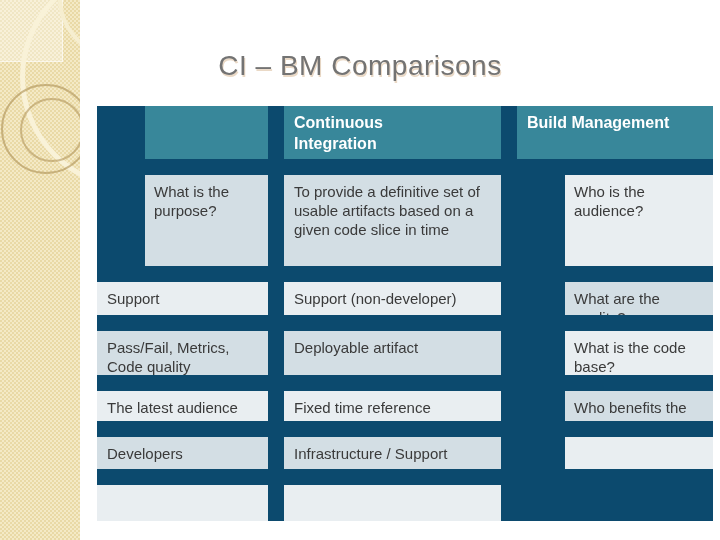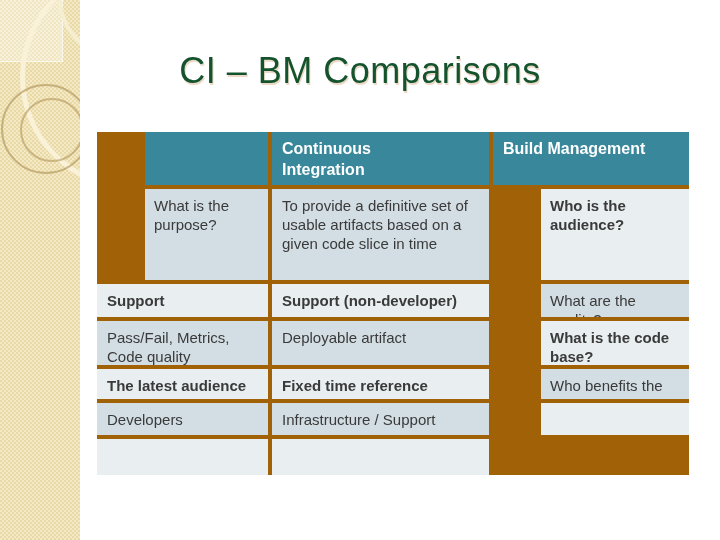--- a/index.html
+++ b/index.html
@@ -34,55 +34,55 @@
   .arc-big   { left: 20px;  top: -36px; width: 216px; height: 216px; border: 5px solid #f9f2d8; }
   .arc-top   { left: 58px;  top: -66px; width: 118px; height: 118px; border: 4px solid #f6eed0; }
   .ring-outer{ left: 1px;   top: 84px;  width: 86px;  height: 86px;  border: 2px solid rgba(178,150,92,.65); }
   .ring-inner{ left: 20px;  top: 98px;  width: 60px;  height: 60px;  border: 2px solid rgba(178,150,92,.6); }
 
   
   .slide-title {
     position: absolute;
     top: 50px; left: 80px; width: 560px;
     text-align: center;
-    font-size: 36px;
+    font-size: 28px;
     letter-spacing: 0.5px;
-    color: #14532d;
+    color: #737373;
     text-shadow: 1px 2px 0 #ead9c6;
   }
 
   
   .cmp-table {
     position: absolute;
-    left: 97px; top: 132px;
+    left: 97px; top: 106px;
     display: grid;
     grid-template-columns: 171px 217px 196px;
     grid-template-rows: 53px 91px 33px 44px 30px 32px 36px;
-    gap: 4px;
-    background: #a16207;
+    gap: 16px;
+    background: #0c4a6e;
   }
   .cell {
     box-sizing: border-box;
     padding: 7px 10px;
     font-size: 15px;
     line-height: 1.27;
     color: #3a3a3a;
     overflow: hidden;
   }
   .col1 { padding: 7px 6px 7px 9px; margin-left: 48px; }
   .th {
     background: #38879a;
     color: #ffffff;
     font-weight: bold;
     font-size: 16px;
     line-height: 1.3;
   }
   .th-ci { padding-right: 52px; }
   .row-dark  { background: #d3dee4; }
-  .row-light { background: #e9eef1; font-weight: bold; }
+  .row-light { background: #e9eef1; }
 </style>
 </head>
 <body>
 
 <div class="sidebar">
   <div class="highlight-box"></div>
   <div class="circle arc-big"></div>
   <div class="circle arc-top"></div>
   <div class="circle ring-outer"></div>
   <div class="circle ring-inner"></div>

